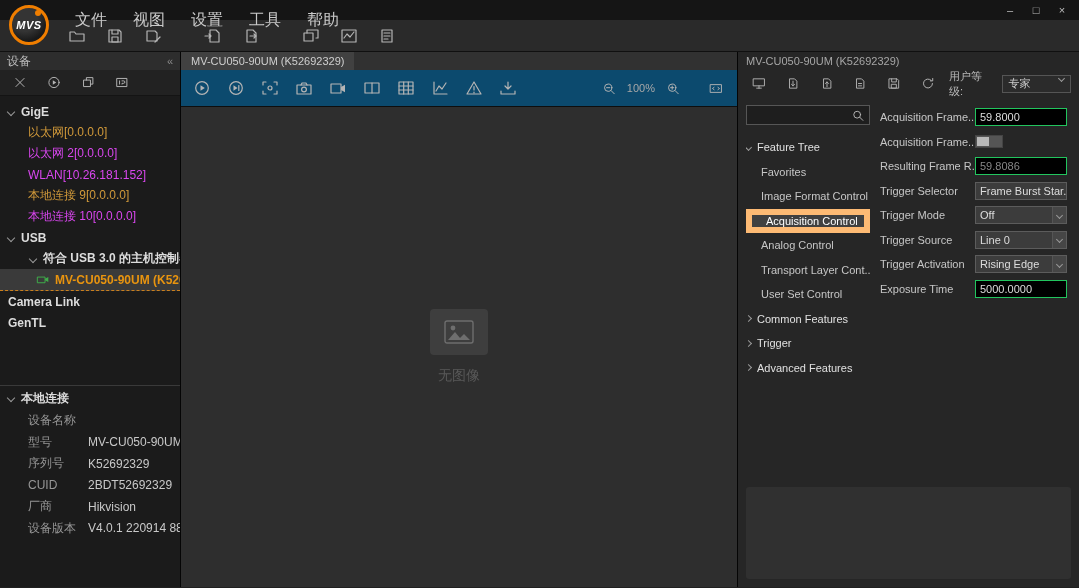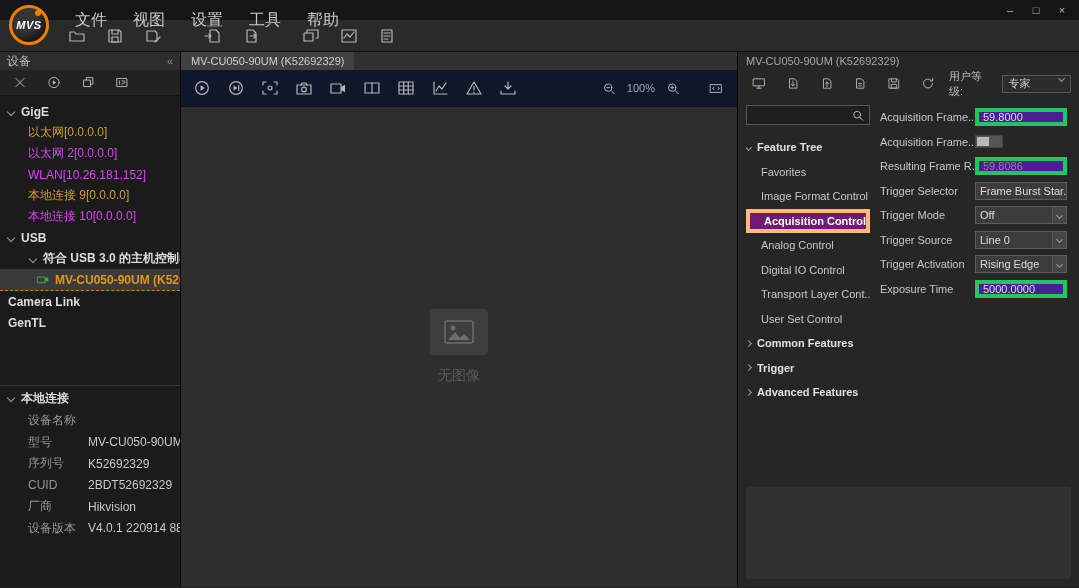--- a/index.html
+++ b/index.html
@@ -58,21 +58,21 @@
   .info-sep{height:1px;background:#3a3a3a;margin-top:52px}
   .info-head{height:24px;display:flex;align-items:center;padding-left:8px;font-weight:bold;color:#ddd}
   .info-head .chev{margin-right:7px}
   .irow{height:21.5px;display:flex;align-items:center;padding-left:28px}
   .ilabel{width:60px;color:#969696;flex:none}
   .ivalue{color:#c9c9c9;white-space:nowrap;overflow:hidden;flex:1}
 
   
   .tabbar{height:18px;background:#313131;display:flex;align-items:stretch}
   .tab{background:#414141;color:#cfcfcf;font-size:11px;line-height:18px;padding:0 10px;white-space:nowrap;max-width:75%;overflow:hidden}
-  .c-toolbar{height:26px;background:#0f172a;border-bottom:1px solid #0e0e0e;display:flex;align-items:center;gap:8px;padding:18px 8px}
+  .c-toolbar{height:26px;background:#0c4a6e;border-bottom:1px solid #0e0e0e;display:flex;align-items:center;gap:8px;padding:18px 8px}
   .zoom{margin-left:auto;display:flex;align-items:center;gap:5px;color:#a8a8a8;font-size:11px}
   .zoom .fitw{margin-left:12px}
   .preview{flex:1;display:flex;flex-direction:column;align-items:center;justify-content:center;gap:12px}
   .ph-box{width:58px;height:46px;background:#3e3e3e;border-radius:4px;display:flex;align-items:center;justify-content:center}
   .ph-box svg{width:30px;height:24px;stroke:#6e6e6e;fill:none;stroke-width:1.4}
   .ph-box svg .fil{fill:#6e6e6e;stroke:none}
   .ph-text{color:#585858;font-size:14px}
 
   
   .rp-head{height:18px;display:flex;align-items:center;padding:0 8px;color:#a6a6a6;font-size:11px}
@@ -80,28 +80,28 @@
   .ulevel{margin-left:auto;display:flex;align-items:center;gap:6px;color:#b9b9b9;font-size:11px}
   .ulevel .dd{width:70px;height:18px;border:1px solid #555;background:#2b2b2b;display:flex;align-items:flex-start;
     justify-content:space-between;padding:0 6px;color:#ccc}
   .rp-body{flex:1;display:flex;flex-direction:column;min-height:0}
   .rp-cols{flex:1;display:flex;min-height:0}
   .fcol{width:136px;flex:none;padding:8px 4px 0 8px}
   .search{height:20px;border:1px solid #565656;background:#1e1e1e;display:flex;align-items:center;padding:0 4px;margin-bottom:10px}
   .search input{flex:1;min-width:0;background:transparent;border:none;outline:none;color:#ccc;font-size:11px}
   .frow{height:24.5px;display:flex;align-items:center;font-size:11px;color:#c6c6c6;white-space:nowrap;overflow:hidden;cursor:default}
   .frow .chev{margin-right:6px}
-  .frow.group{font-weight:bold;color:#e0e0e0}
+  .frow.group{font-weight:normal;color:#e0e0e0}
   .frow.item{padding-left:15px}
-  .frow.item.selected{border:4px solid #fdba74;background:#701a75;font-weight:bold;color:#fff;padding-left:14px}
+  .frow.item.selected{border:6px solid #fdba74;background:#404040;font-weight:normal;color:#fff;padding-left:14px}
   .pcol{flex:1;min-width:0;padding:8px 12px 0 6px}
   .prow{height:24.5px;display:flex;align-items:center}
   .plabel{flex:1;min-width:0;font-size:11px;color:#c6c6c6;white-space:nowrap;overflow:hidden}
   .pctrl{width:92px;flex:none;height:18px;display:flex;align-items:center}
-  input.pinput{width:100%;height:18px;background:#4c1d95;border:4px solid #22c55e;color:#ddd;font-size:11px;padding:0 4px;outline:none}
+  input.pinput{width:100%;height:18px;background:#000000;border:1px solid #22c55e;color:#ddd;font-size:11px;padding:0 4px;outline:none}
   input.pinput.disabled{color:#878787}
   .psel{width:100%;height:18px;background:#3c3c3c;border:1px solid #5c5c5c;color:#ddd;font-size:11px;
     display:flex;align-items:center;padding-left:4px;overflow:hidden;white-space:nowrap}
   .psel .ddbtn{margin-left:auto;width:14px;height:100%;border-left:1px solid #555;background:#464646;
     display:flex;align-items:center;justify-content:center;flex:none}
   .toggle{width:28px;height:13px;background:#555;position:relative;border:1px solid #444}
   .toggle .knob{position:absolute;left:1px;top:1px;width:12px;height:9px;background:#b9b9b9}
   .descbox{margin:0 8px 8px 8px;height:92px;background:#303030;border-radius:3px;flex:none}
 </style>
 </head>
@@ -464,23 +464,20 @@
             <div class="frow item">
                 <span>Image Format Control</span>
               </div>
             <div class="frow item selected">
                 <span>Acquisition Control</span>
               </div>
             <div class="frow item">
                 <span>Analog Control</span>
               </div>
             <div class="frow item">
-                <span>Digital IO Control</span>
-              </div>
-            <div class="frow item">
                 <span>Transport Layer Cont...</span>
               </div>
             <div class="frow item">
                 <span>User Set Control</span>
               </div>
             <div class="frow group">
                 <span class="chev tiny right"></span>
                 <span>Common Features</span>
               </div>
             <div class="frow group">

